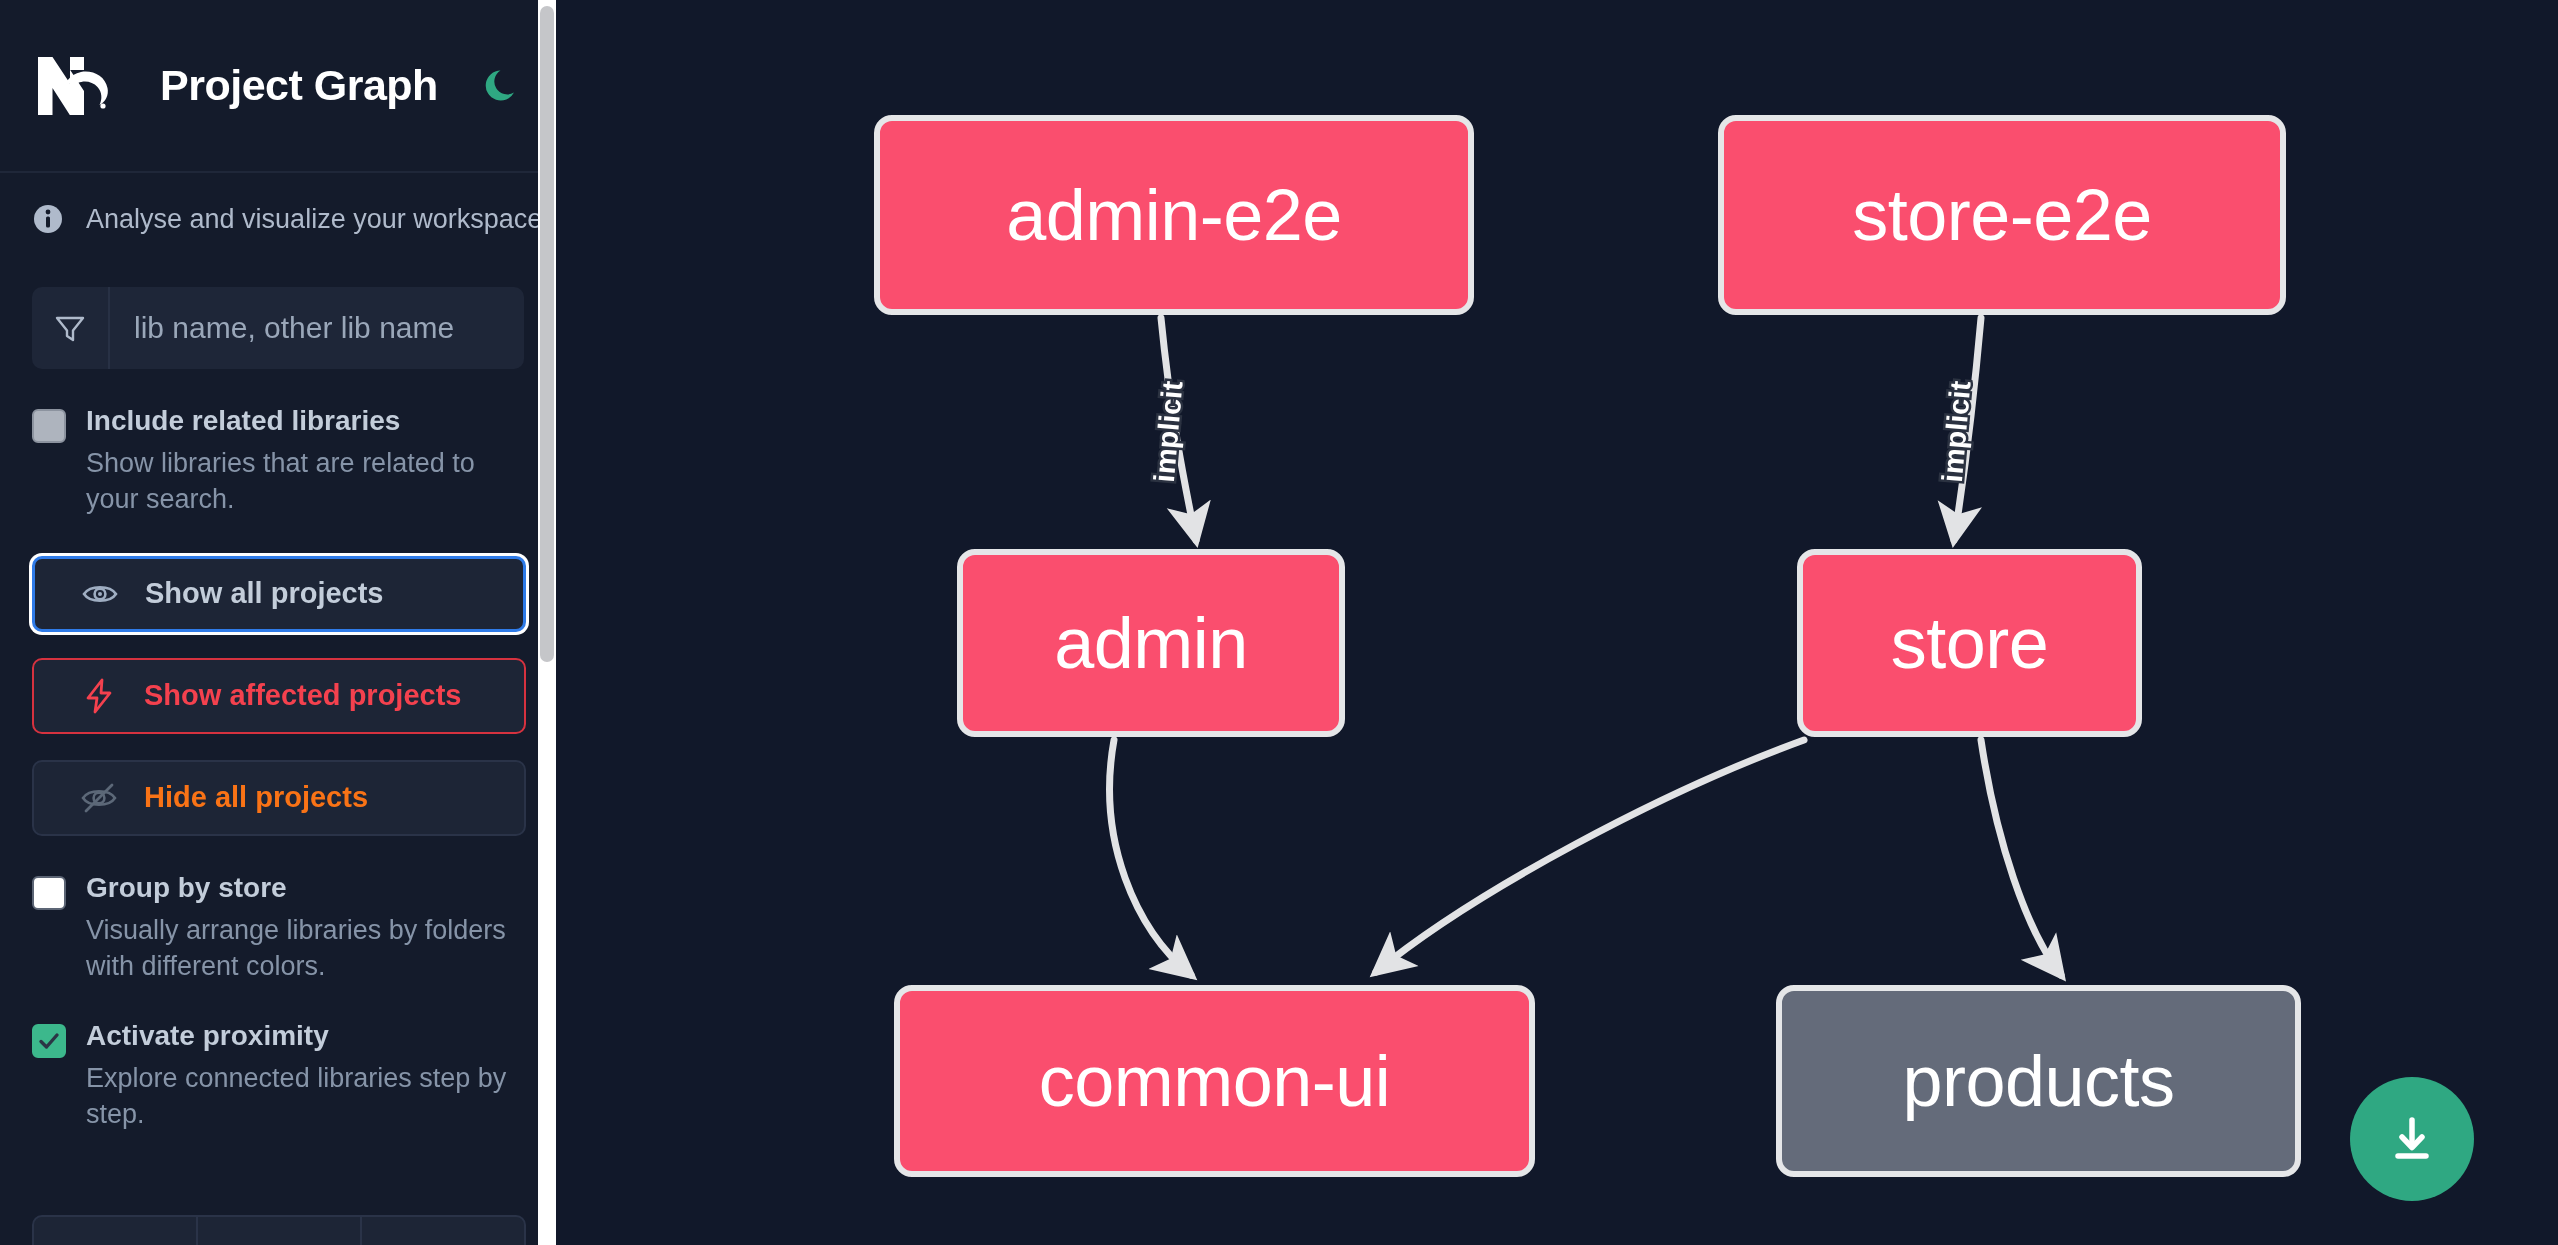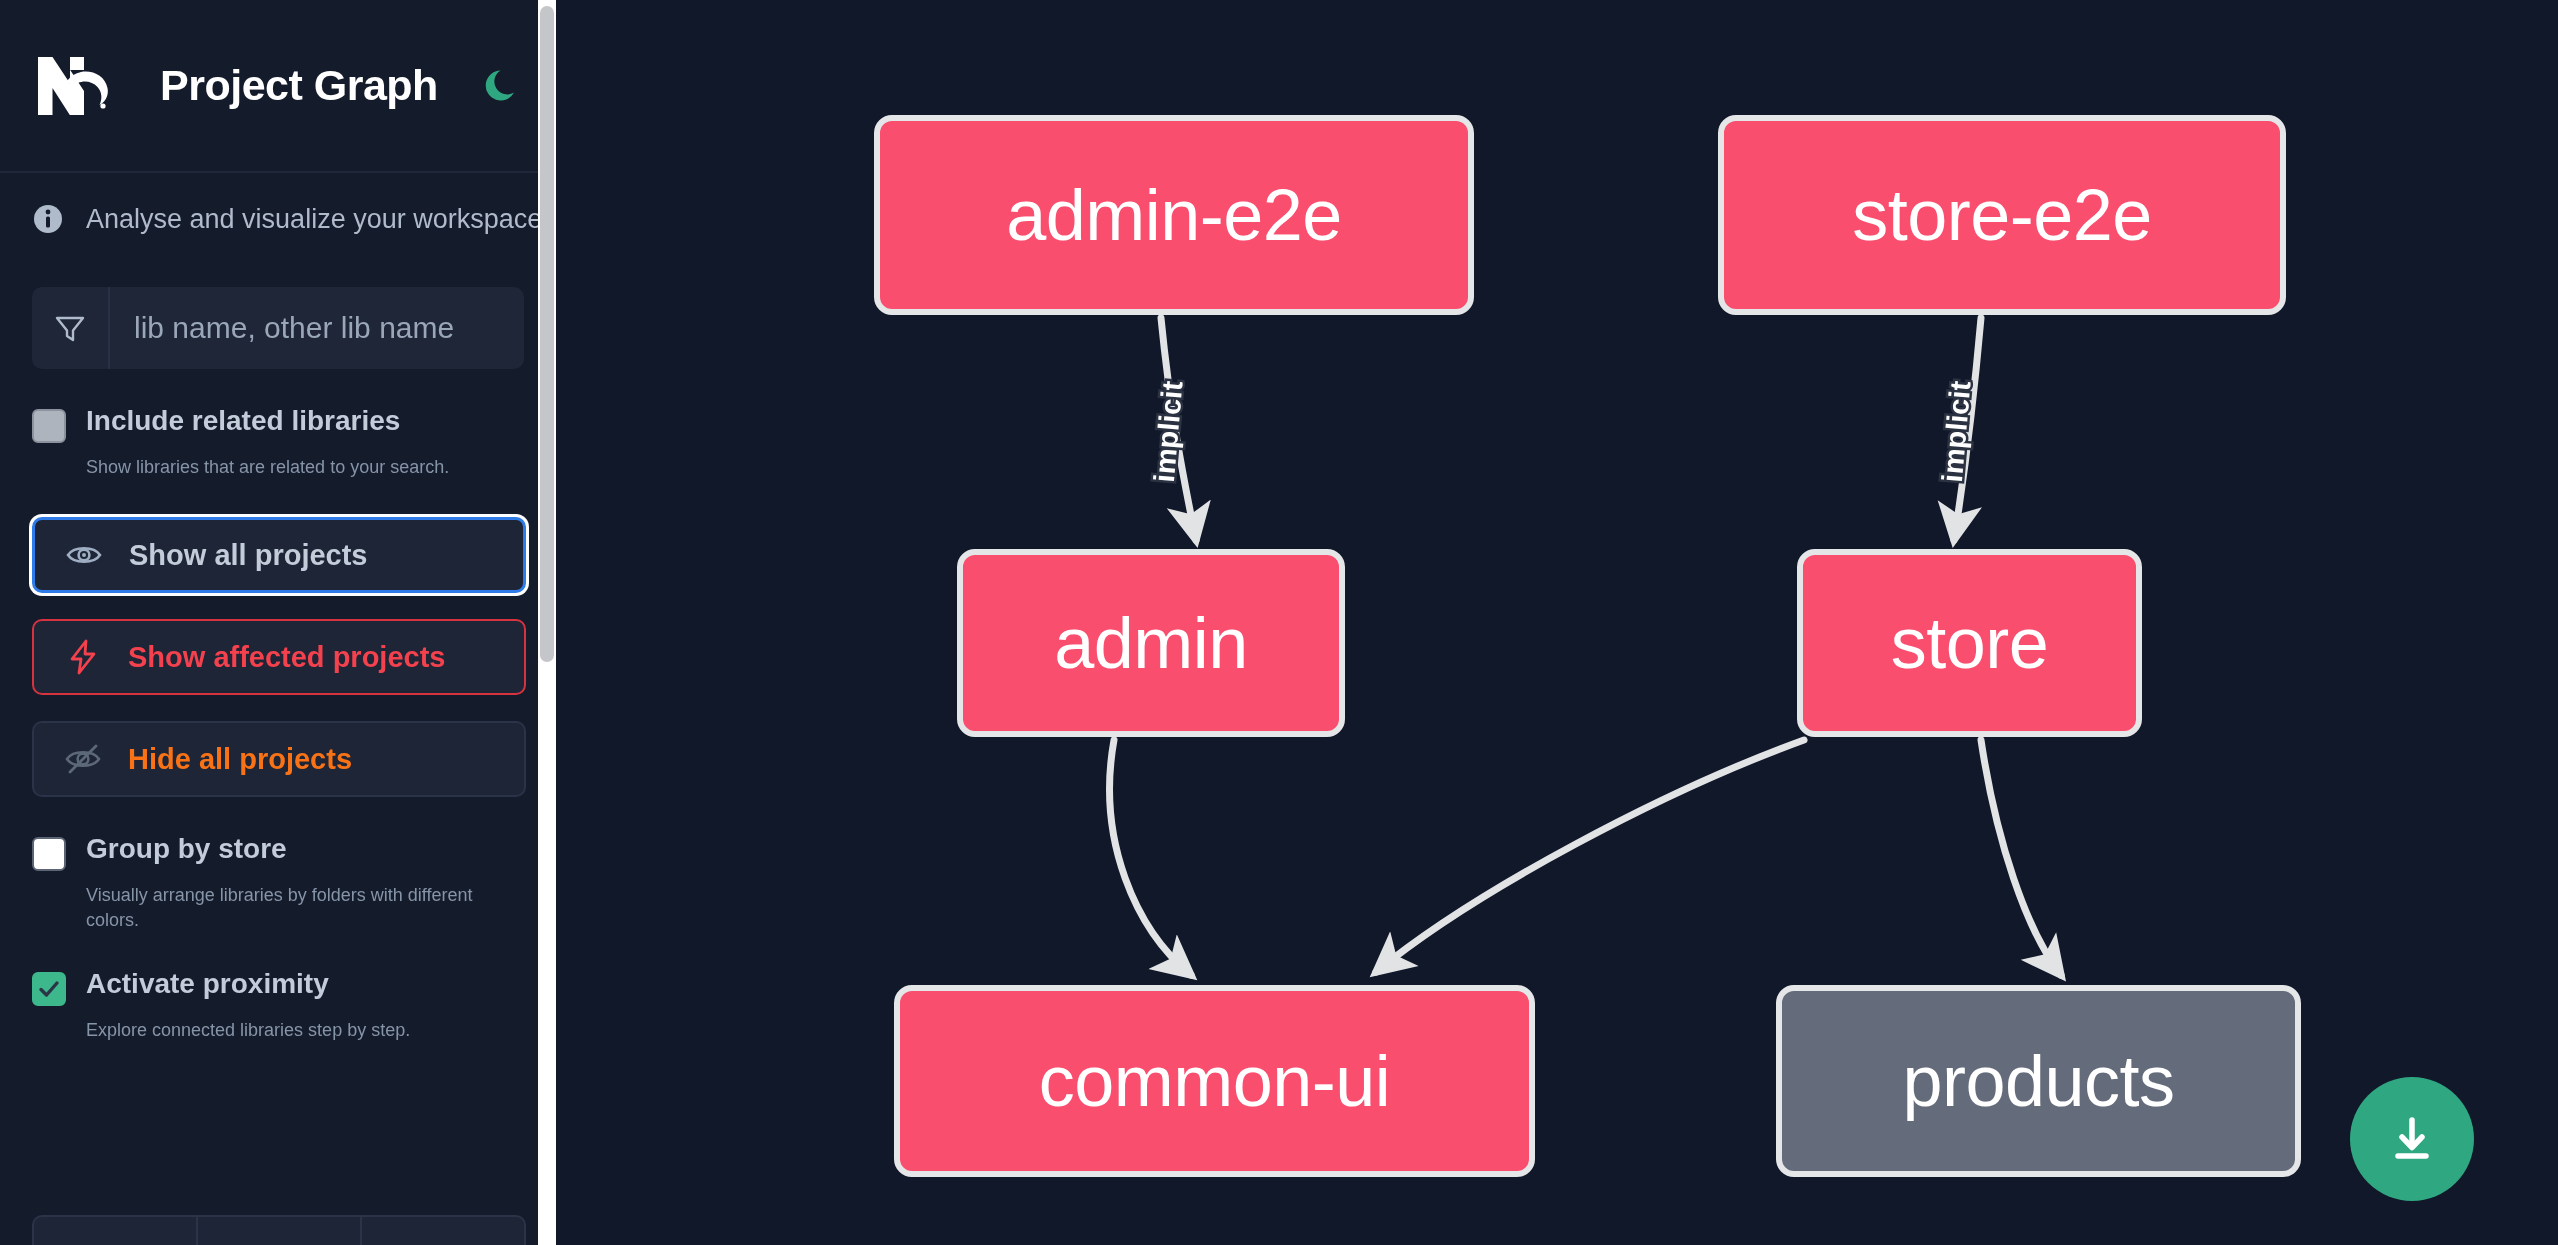--- a/index.html
+++ b/index.html
@@ -124,36 +124,36 @@
 
   .opt-text { flex: 1 1 auto; }
   .opt-label {
     color: #C3CDDA;
     font-size: 28px;
     font-weight: 700;
     line-height: 1.15;
   }
   .opt-desc {
     color: #8694A8;
-    font-size: 18px;
+    font-size: 27px;
     line-height: 1.34;
-    margin-top: 18px;
+    margin-top: 8px;
     max-width: 440px;
   }
 
   .btn-group { margin-top: 38px; }
   .gbtn {
     display: flex;
     align-items: center;
     width: 494px;
     height: 76px;
     border-radius: 10px;
     background: #1D2536;
     margin-bottom: 26px;
-    padding-left: 30px;
+    padding-left: 46px;
     gap: 26px;
     cursor: pointer;
     border: 2px solid transparent;
   }
   .gbtn-label { font-size: 29px; font-weight: 700; white-space: nowrap; }
   .gbtn-icon { width: 38px; height: 38px; flex: 0 0 auto; }
 
   .gbtn-focus {
     border: 3px solid #2F7BE8;
     box-shadow: 0 0 0 3px #FFFFFF;

